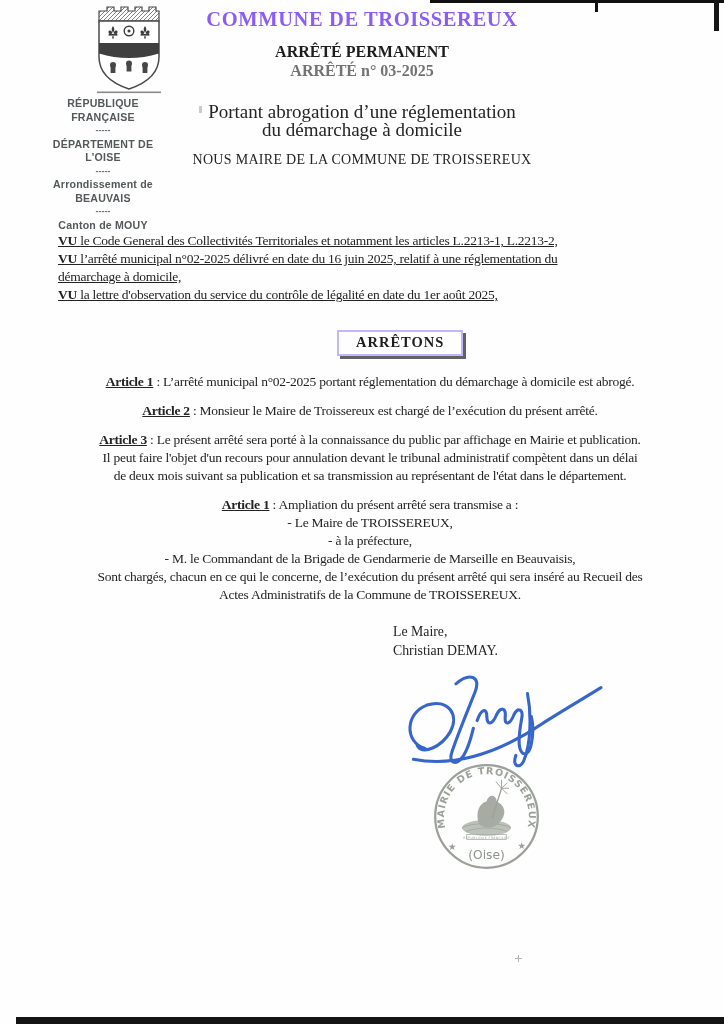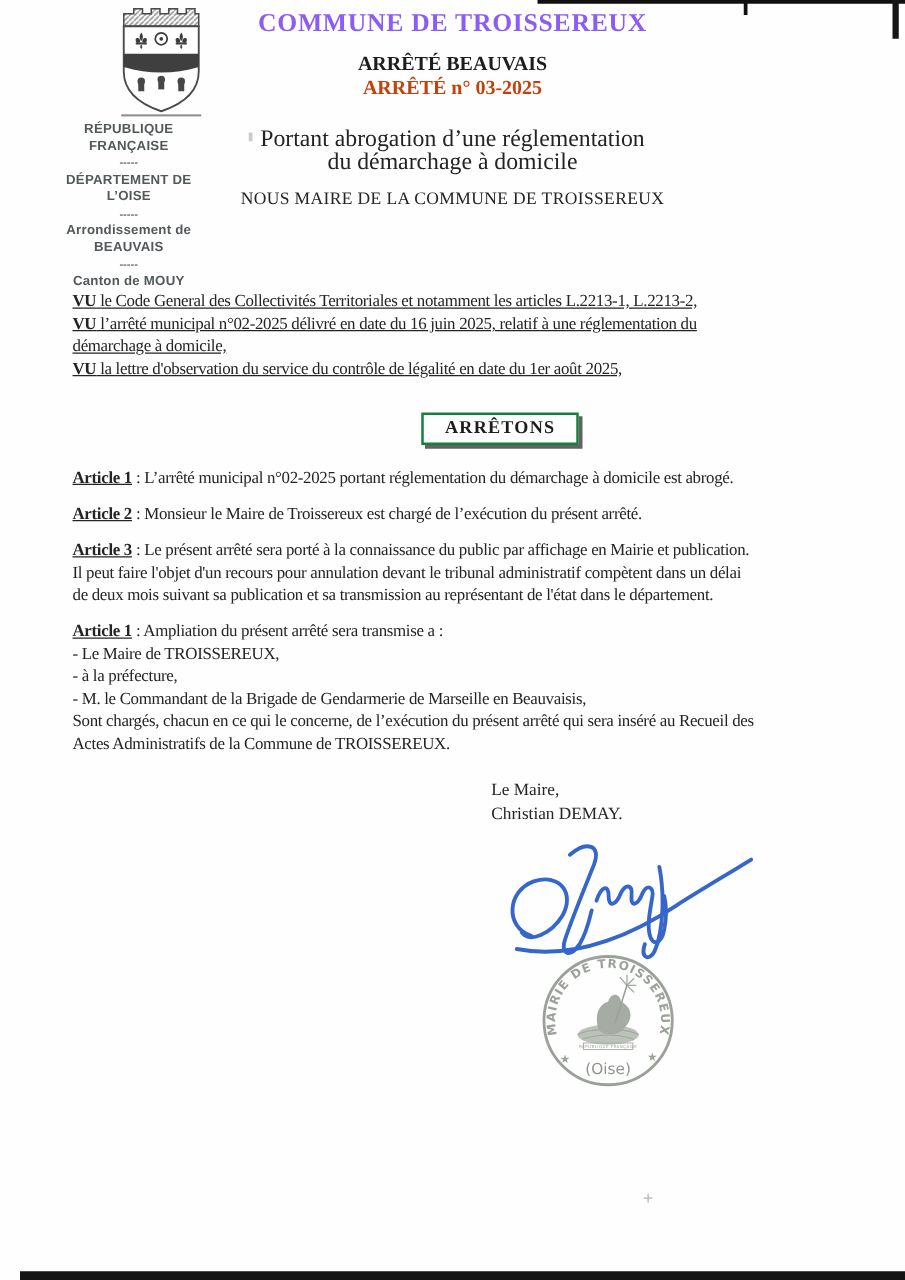--- a/index.html
+++ b/index.html
@@ -6,46 +6,46 @@
   .page{
     position:relative;width:724px;height:1024px;background:#fefefe;
     overflow:hidden;font-family:"Liberation Serif",serif;color:#242424;
   }
   
   .commune-title{position:absolute;left:0;right:0;top:8px;text-align:center;
     font-size:20.5px;font-weight:bold;letter-spacing:.6px;color:#8b5cf6;}
   .doc-type{position:absolute;left:0;right:0;top:43px;text-align:center;
     font-size:16px;font-weight:bold;color:#1d1d1d;}
   .doc-number{position:absolute;left:0;right:0;top:62px;text-align:center;
-    font-size:16px;font-weight:bold;color:#c2410c;}
+    font-size:16px;font-weight:bold;color:#737373;}
   .subject{position:absolute;left:0;right:0;top:103px;text-align:center;
     font-size:19px;line-height:18px;color:#242424;}
   .authority{position:absolute;left:0;right:0;top:152px;text-align:center;
     font-size:14px;letter-spacing:.3px;color:#242424;}
   
   .side{position:absolute;left:36px;top:97px;width:134px;text-align:center;
     font-family:"Liberation Sans",sans-serif;}
   .side p{margin:0;}
   .side .lbl{font-size:10.6px;font-weight:bold;color:#53585a;letter-spacing:.2px;line-height:13.5px;}
   .side .dash{font-size:9px;font-weight:bold;color:#6d7173;line-height:13.5px;}
   
   .crest{position:absolute;left:87px;top:5px;width:84px;height:90px;}
   
   .bodytext{position:absolute;left:58px;top:232px;width:624px;
     font-size:13.5px;line-height:18px;letter-spacing:-0.25px;color:#242424;}
   .bodytext p{margin:0;text-decoration:underline;}
   .pre{white-space:pre-line;}
   .vu{font-weight:bold;}
   .articles{position:absolute;left:58px;top:373px;width:624px;
     font-size:13.5px;line-height:18px;letter-spacing:-0.25px;color:#242424;}
-  .articles p{margin:0 0 11px 0;}
+  .articles p{margin:0 0 11px 0;text-align:center;}
   .art-lbl{font-weight:bold;text-decoration:underline;}
   
   .banner{position:absolute;left:337px;top:330px;padding:2px 17px 3px 17px;
-    border:2px solid #15803d;box-shadow:3px 3px 0 rgba(70,70,70,.85);
+    border:2px solid #c4b5fd;box-shadow:3px 3px 0 rgba(70,70,70,.85);
     font-size:14.5px;font-weight:bold;letter-spacing:1px;color:#1d1d1d;background:#fefefe;}
   
   .closing{position:absolute;left:393px;top:623px;font-size:13.8px;line-height:18.5px;color:#242424;}
   .closing p{margin:0;}
   .signature{position:absolute;left:396px;top:666px;width:232px;height:112px;}
   .stamp{position:absolute;left:430px;top:760px;width:113px;height:113px;}
   
   .art-top{position:absolute;left:430px;top:0;width:294px;height:3px;background:#101010;}
   .art-tick1{position:absolute;left:595px;top:0;width:3px;height:12px;background:#101010;}
   .art-tick2{position:absolute;left:714px;top:0;width:5px;height:31px;background:#161616;}
@@ -94,21 +94,21 @@
         <rect x="23.6" y="61" width="4.8" height="7"></rect>
       <circle cx="42" cy="58.5" r="3"></circle>
         <rect x="39.6" y="59.5" width="4.8" height="7"></rect>
       <circle cx="58" cy="60" r="3"></circle>
         <rect x="55.6" y="61" width="4.8" height="7"></rect>
     </g>
     <rect x="10" y="86.5" width="64" height="1.6" fill="#8a8a8a"></rect>
   </svg>
 
   <div class="commune-title">COMMUNE DE TROISSEREUX</div>
-  <div class="doc-type">ARRÊTÉ BEAUVAIS</div>
+  <div class="doc-type">ARRÊTÉ PERMANENT</div>
   <div class="doc-number">ARRÊTÉ n° 03-2025</div>
   <div class="subject">
     <span>Portant abrogation d’une réglementation</span><br>
     <span>du démarchage à domicile</span>
   </div>
   <div class="authority">NOUS MAIRE DE LA COMMUNE DE TROISSEREUX</div>
 
   <div class="side">
     <p class="lbl">RÉPUBLIQUE FRANÇAISE</p>
     <p class="dash">-----</p>

